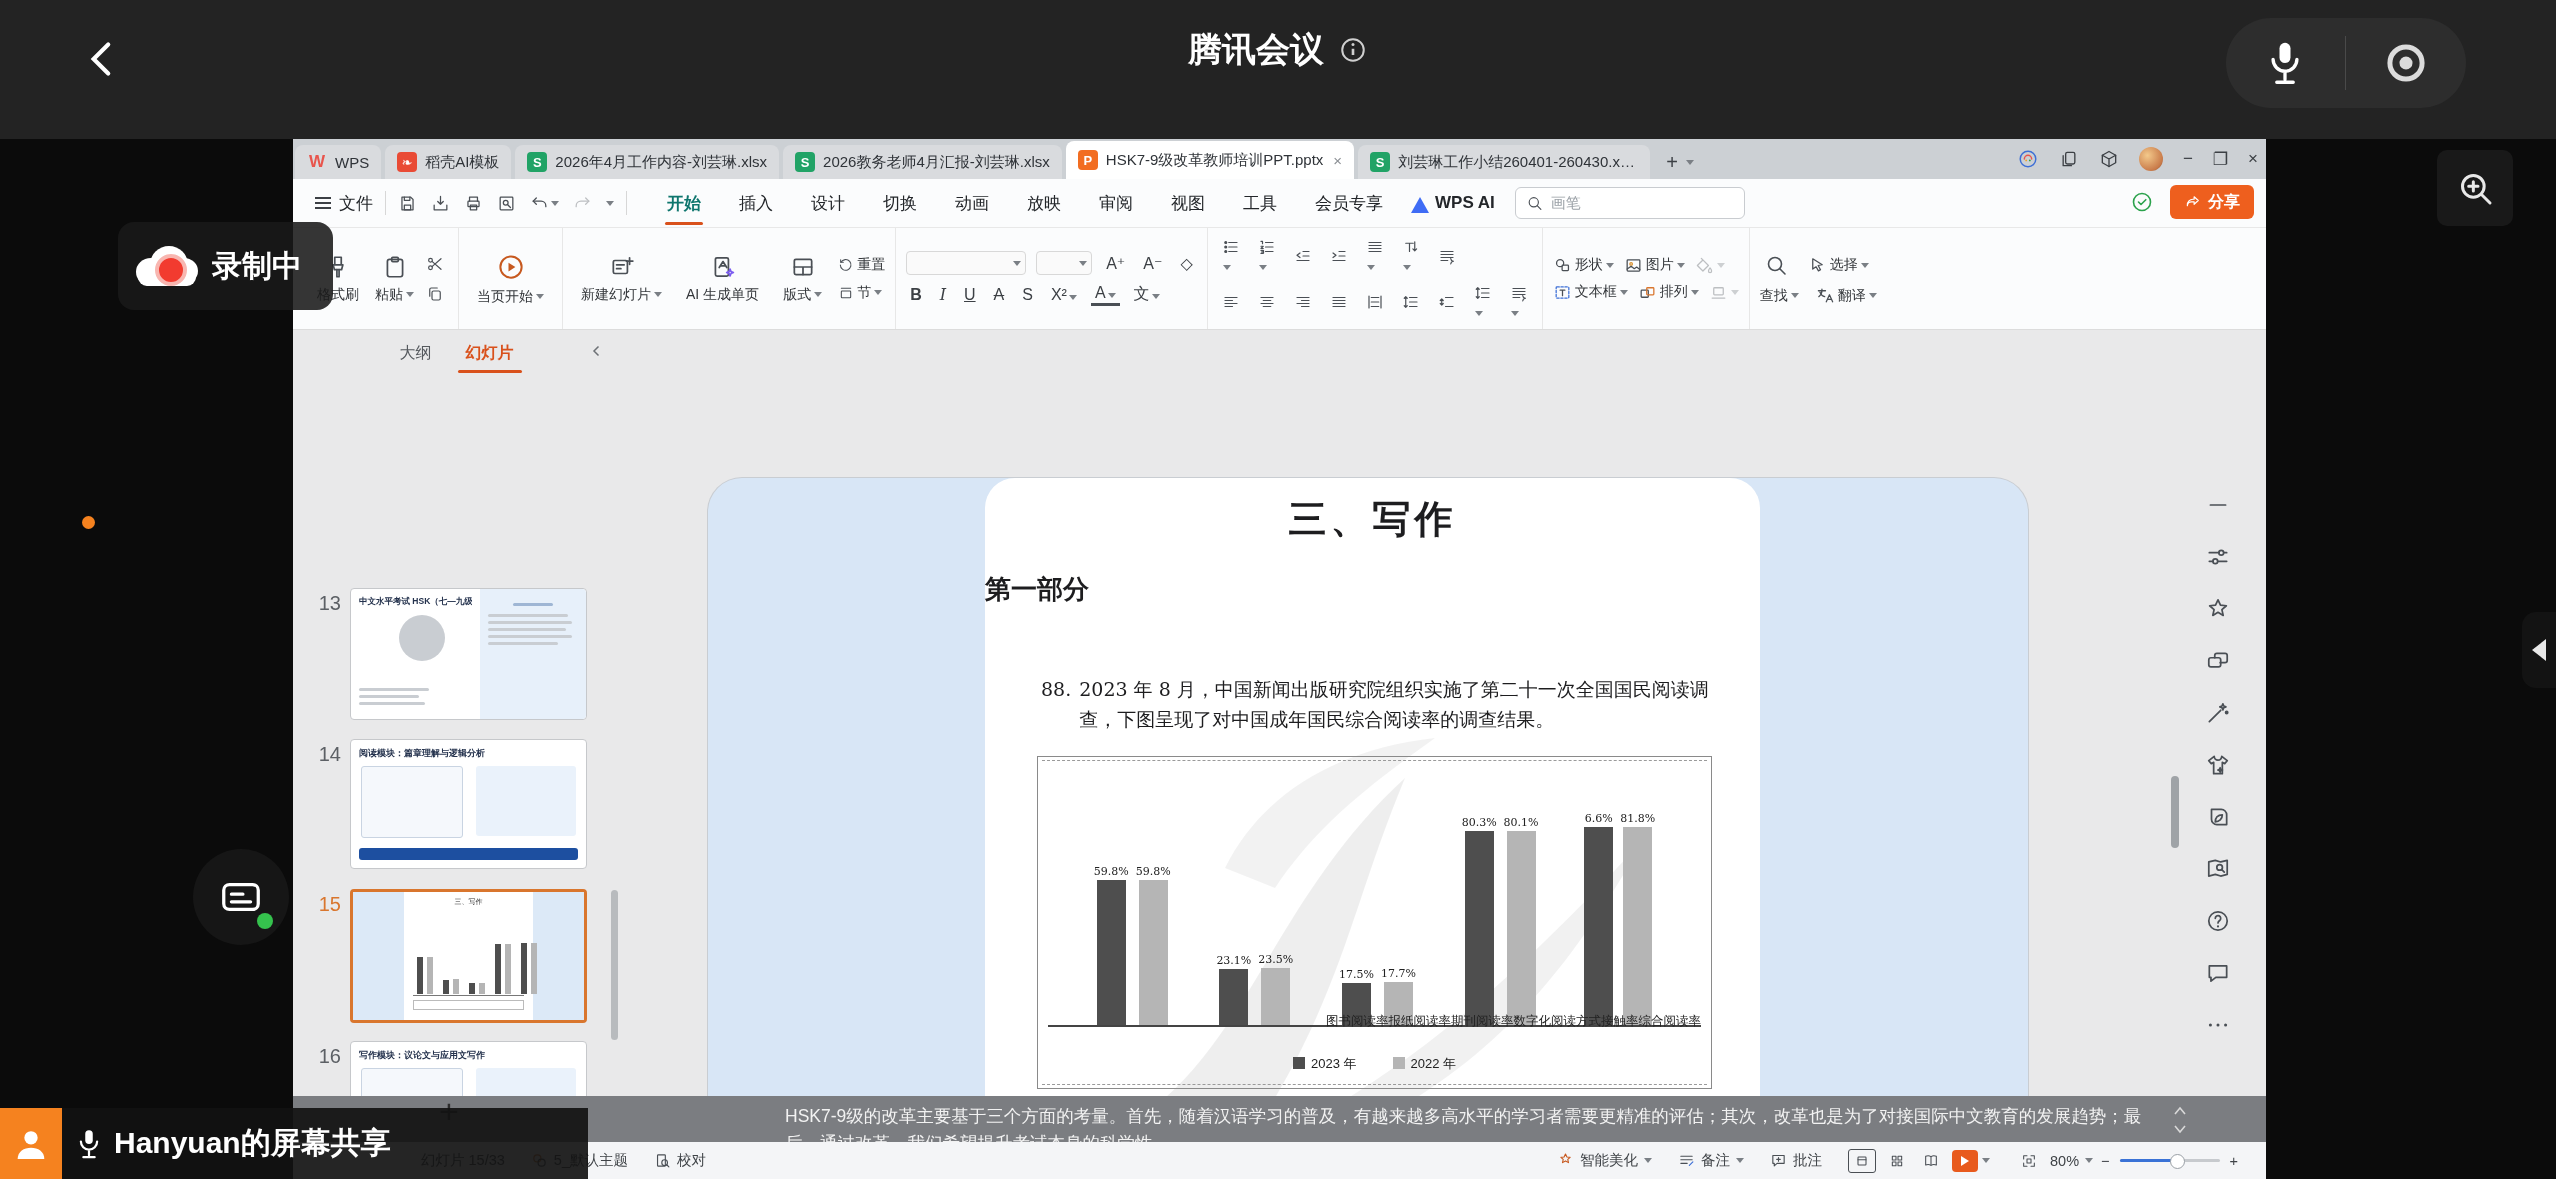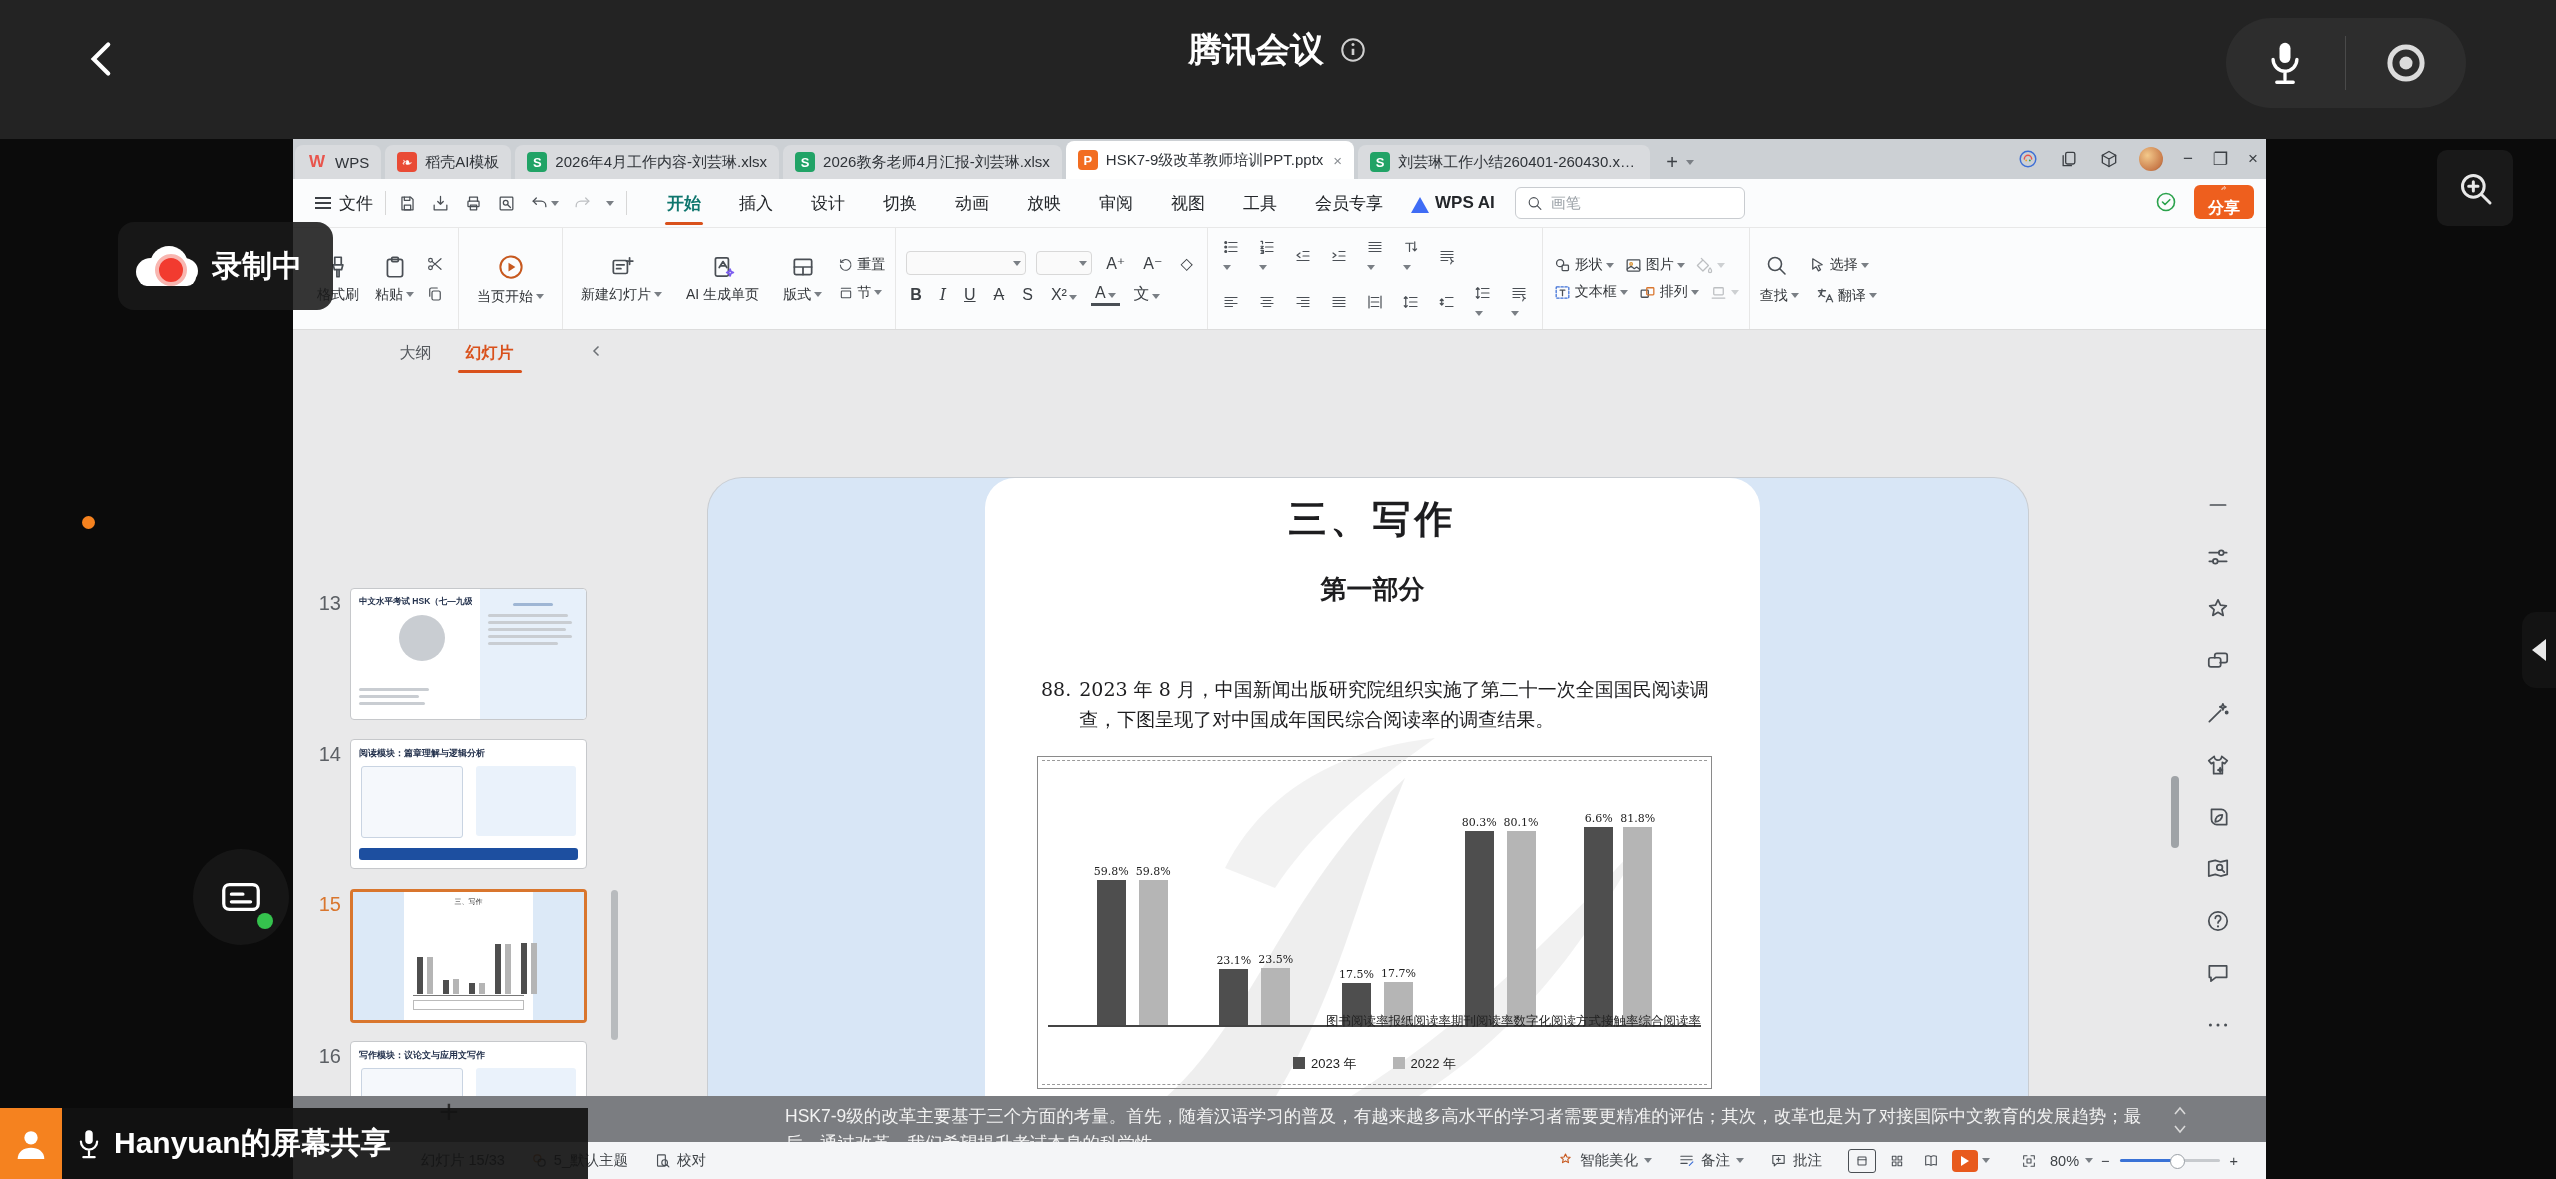--- a/index.html
+++ b/index.html
@@ -52,21 +52,21 @@
   .qicons .qi{cursor:pointer;display:flex;align-items:center;}
   .mtabs{display:flex;align-items:center;gap:34px;margin-left:26px;font-size:17px;color:#23262a;}
   .mtab{cursor:pointer;padding:6px 2px;position:relative;white-space:nowrap;}
   .mtab.on{color:#0f766e;font-weight:bold;}
   .mtab.on:after{content:"";position:absolute;left:0;right:0;bottom:-4px;height:3px;background:#d9511c;border-radius:2px;}
   #wpsai{display:flex;align-items:flex-end;gap:6px;font-size:17px;color:#23262a;font-weight:bold;margin-left:26px;cursor:pointer;}
   #aitri{width:0;height:0;border-left:9px solid transparent;border-right:9px solid transparent;border-bottom:16px solid #3f6cf5;filter:hue-rotate(0);}
   #msearch{margin-left:20px;width:230px;height:32px;border:1px solid #c9ccd0;border-radius:6px;background:#fff;display:flex;align-items:center;gap:8px;padding:0 10px;box-sizing:border-box;}
   #msearch .ph{color:#9aa0a6;font-size:15px;}
   #menuright{position:absolute;right:12px;top:46px;display:flex;align-items:center;gap:16px;}
-  #shareb{background:#ee5f1e;color:#fff;font-size:16px;font-weight:bold;border-radius:6px;height:34px;display:flex;align-items:center;gap:6px;padding:0 14px;cursor:pointer;flex-direction:column;}
+  #shareb{background:#ee5f1e;color:#fff;font-size:16px;font-weight:bold;border-radius:6px;height:34px;display:flex;align-items:center;gap:6px;padding:0 14px;cursor:pointer;}
   
   #ribbon{left:0;top:89px;width:1973px;height:102px;background:#fbfcfd;border-bottom:1px solid #dcdcdc;box-sizing:border-box;display:flex;}
   .rgroup{display:flex;align-items:center;padding:0 10px;position:relative;}
   .rgroup + .rgroup{border-left:1px solid #e7e7e7;}
   .bigbtn{display:flex;flex-direction:column;align-items:center;justify-content:center;gap:6px;padding:4px 8px;cursor:pointer;color:#3c4045;}
   .bigbtn .cap{font-size:14px;color:#33363a;display:flex;align-items:center;gap:3px;white-space:nowrap;}
   .smallcol{display:flex;flex-direction:column;justify-content:center;gap:10px;}
   .sbtn{display:flex;align-items:center;gap:3px;font-size:14px;color:#33363a;cursor:pointer;white-space:nowrap;}
   .glyphb{font-size:16px;color:#3c4045;cursor:pointer;padding:1px 4px;}
   .rrow{display:flex;align-items:center;gap:10px;}
@@ -90,21 +90,21 @@
   .tc-title{font-size:9px;font-weight:bold;color:#24324d;margin:7px 8px 3px;white-space:nowrap;overflow:hidden;}
   .tc-line{height:3px;background:#c9cdd2;border-radius:2px;margin:4px 8px;}
   .tc-box{border:1px solid #c9d4e2;border-radius:3px;background:#f5f8fc;position:absolute;}
   .tc-banner{position:absolute;left:8px;right:8px;height:12px;background:#1d4fa0;border-radius:3px;}
   .minibars{position:absolute;display:flex;align-items:flex-end;gap:4px;}
   
   #slide{left:415px;top:148px;width:1320px;height:744px;background:#d8e6f6;border-radius:34px;box-shadow:0 0 0 1px #c9cdd2;overflow:hidden;}
   #whitec{position:absolute;left:277px;top:0;width:775px;height:744px;background:#fff;border-radius:30px;}
   .examfont{font-family:"DejaVu Serif","Liberation Serif",serif;color:#1d1d1f;}
   #extitle{position:absolute;left:0;top:16px;width:775px;text-align:center;font-size:38px;font-weight:bold;letter-spacing:4px;}
-  #expart{position:absolute;left:0;top:94px;width:775px;text-align:center;font-size:26px;font-weight:bold;}
+  #expart{position:absolute;left:0;top:94px;width:775px;text-align:left;font-size:26px;font-weight:bold;}
   #exinstr{position:absolute;left:56px;top:152px;width:670px;font-size:19px;}
   #exq{position:absolute;left:56px;top:196px;width:680px;font-size:19px;line-height:30px;display:flex;gap:8px;}
   
   #wm{position:absolute;left:120px;top:240px;opacity:.5;}
   
   #chartbox{position:absolute;left:52px;top:278px;width:675px;height:333px;border:1px solid #8a8a8a;background:transparent;box-sizing:border-box;}
   #chartbox .dash{position:absolute;left:4px;right:4px;border-top:1px dashed #9a9a9a;}
   #ctitle{position:absolute;left:0;top:10px;width:100%;text-align:center;font-size:17px;font-weight:bold;color:#222;}
   #plot{position:absolute;left:10px;right:10px;top:40px;height:228px;display:flex;align-items:flex-end;justify-content:space-evenly;border-bottom:2px solid #444;}
   .bgrp{display:flex;align-items:flex-end;gap:7px;height:100%;}

